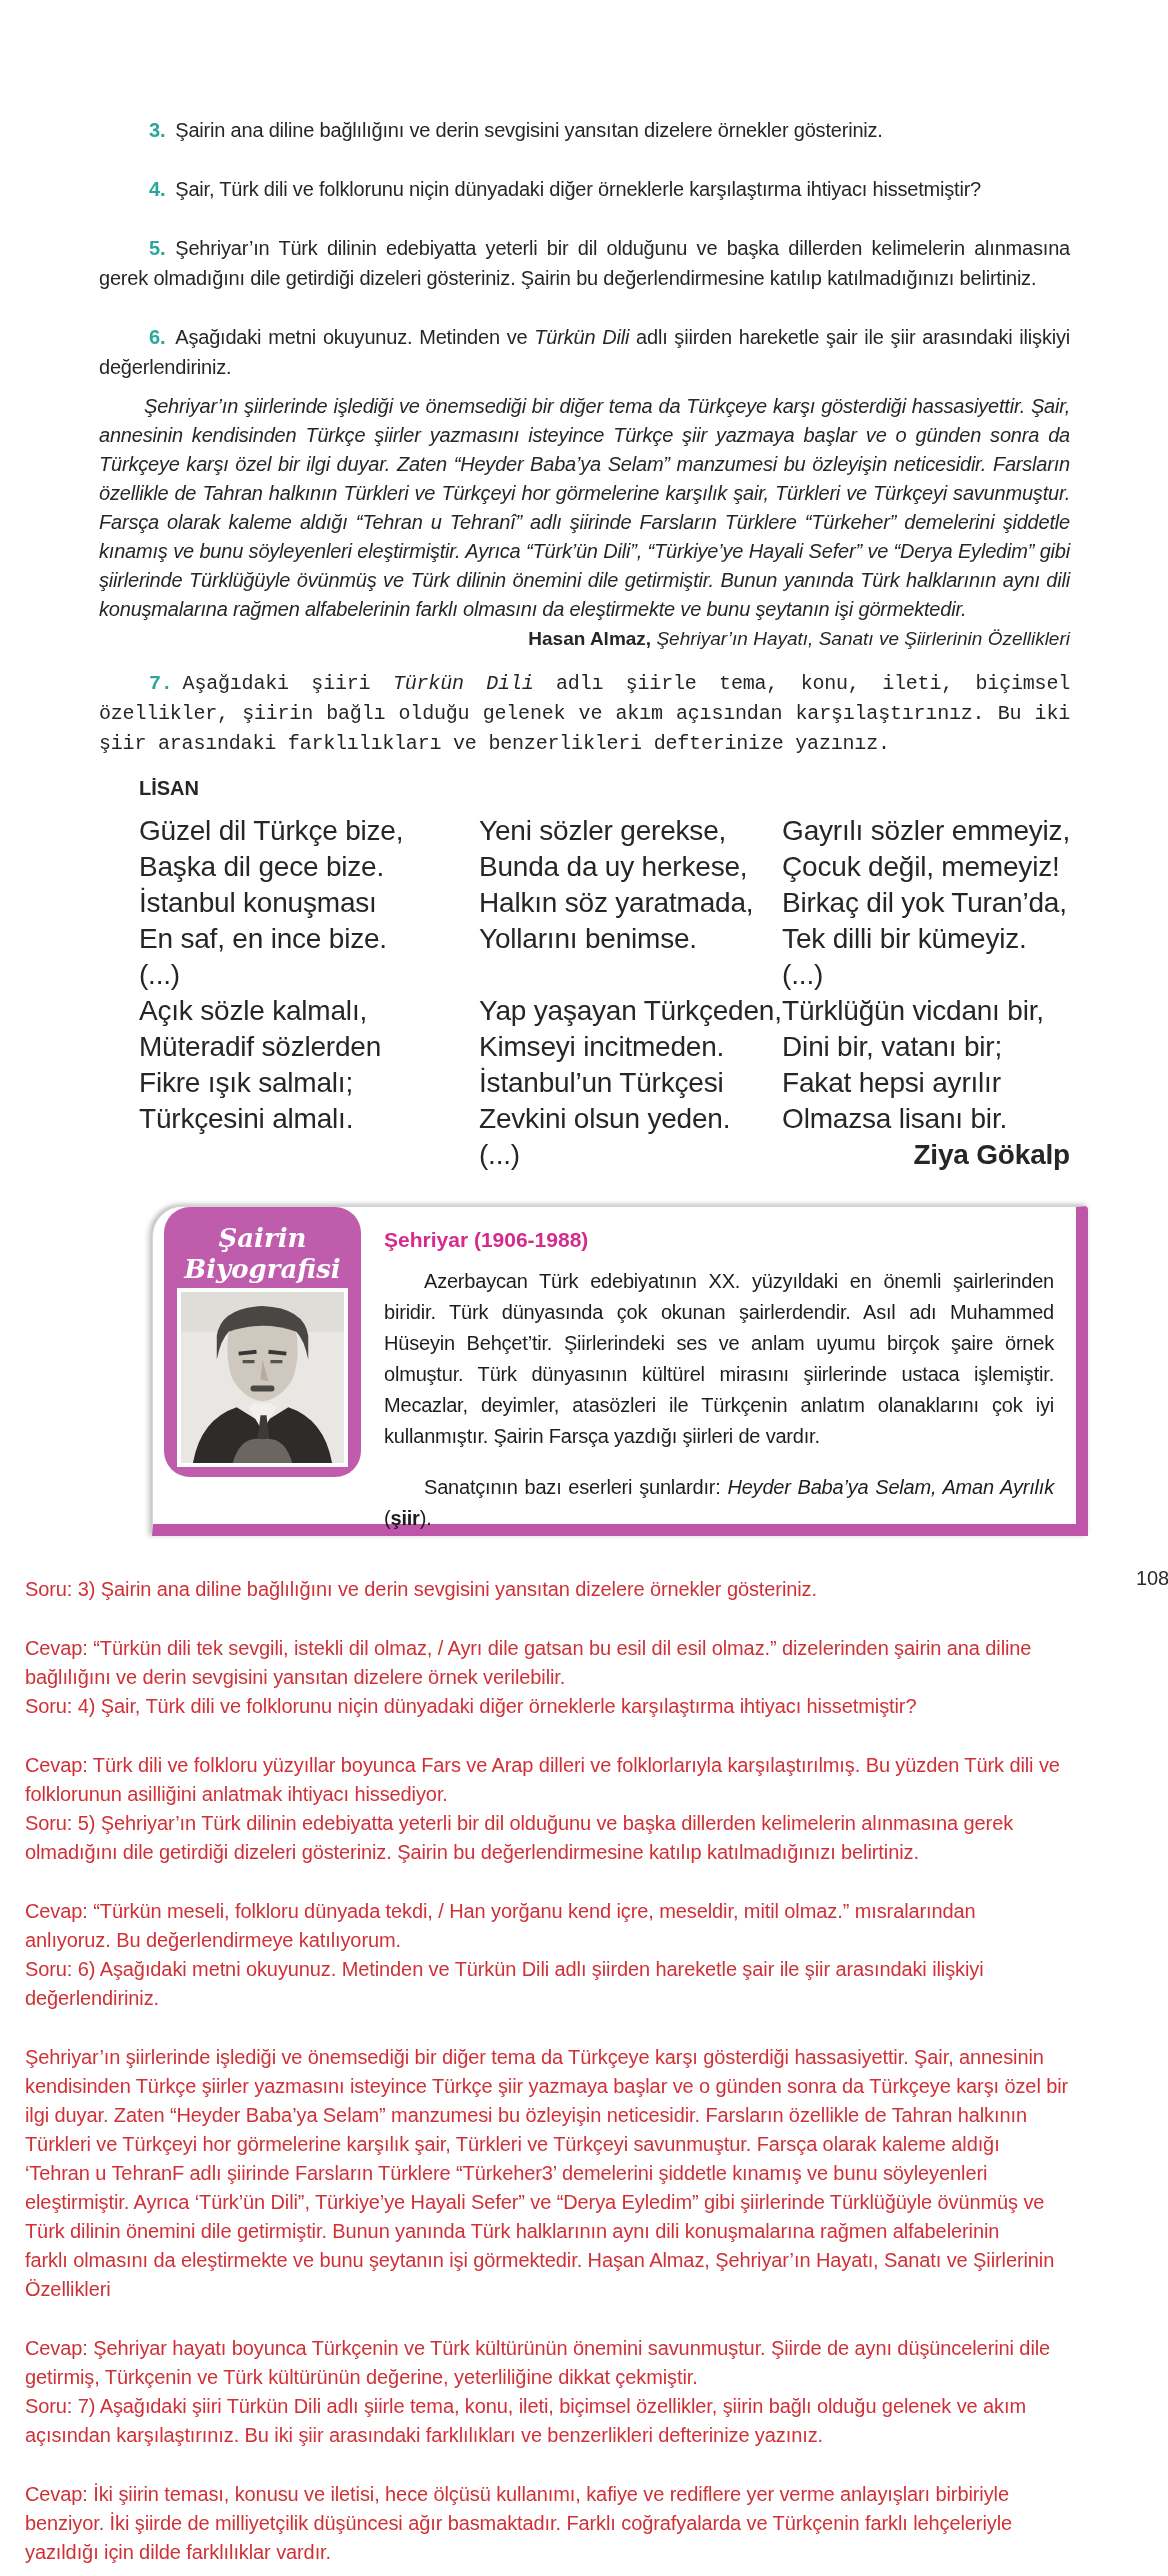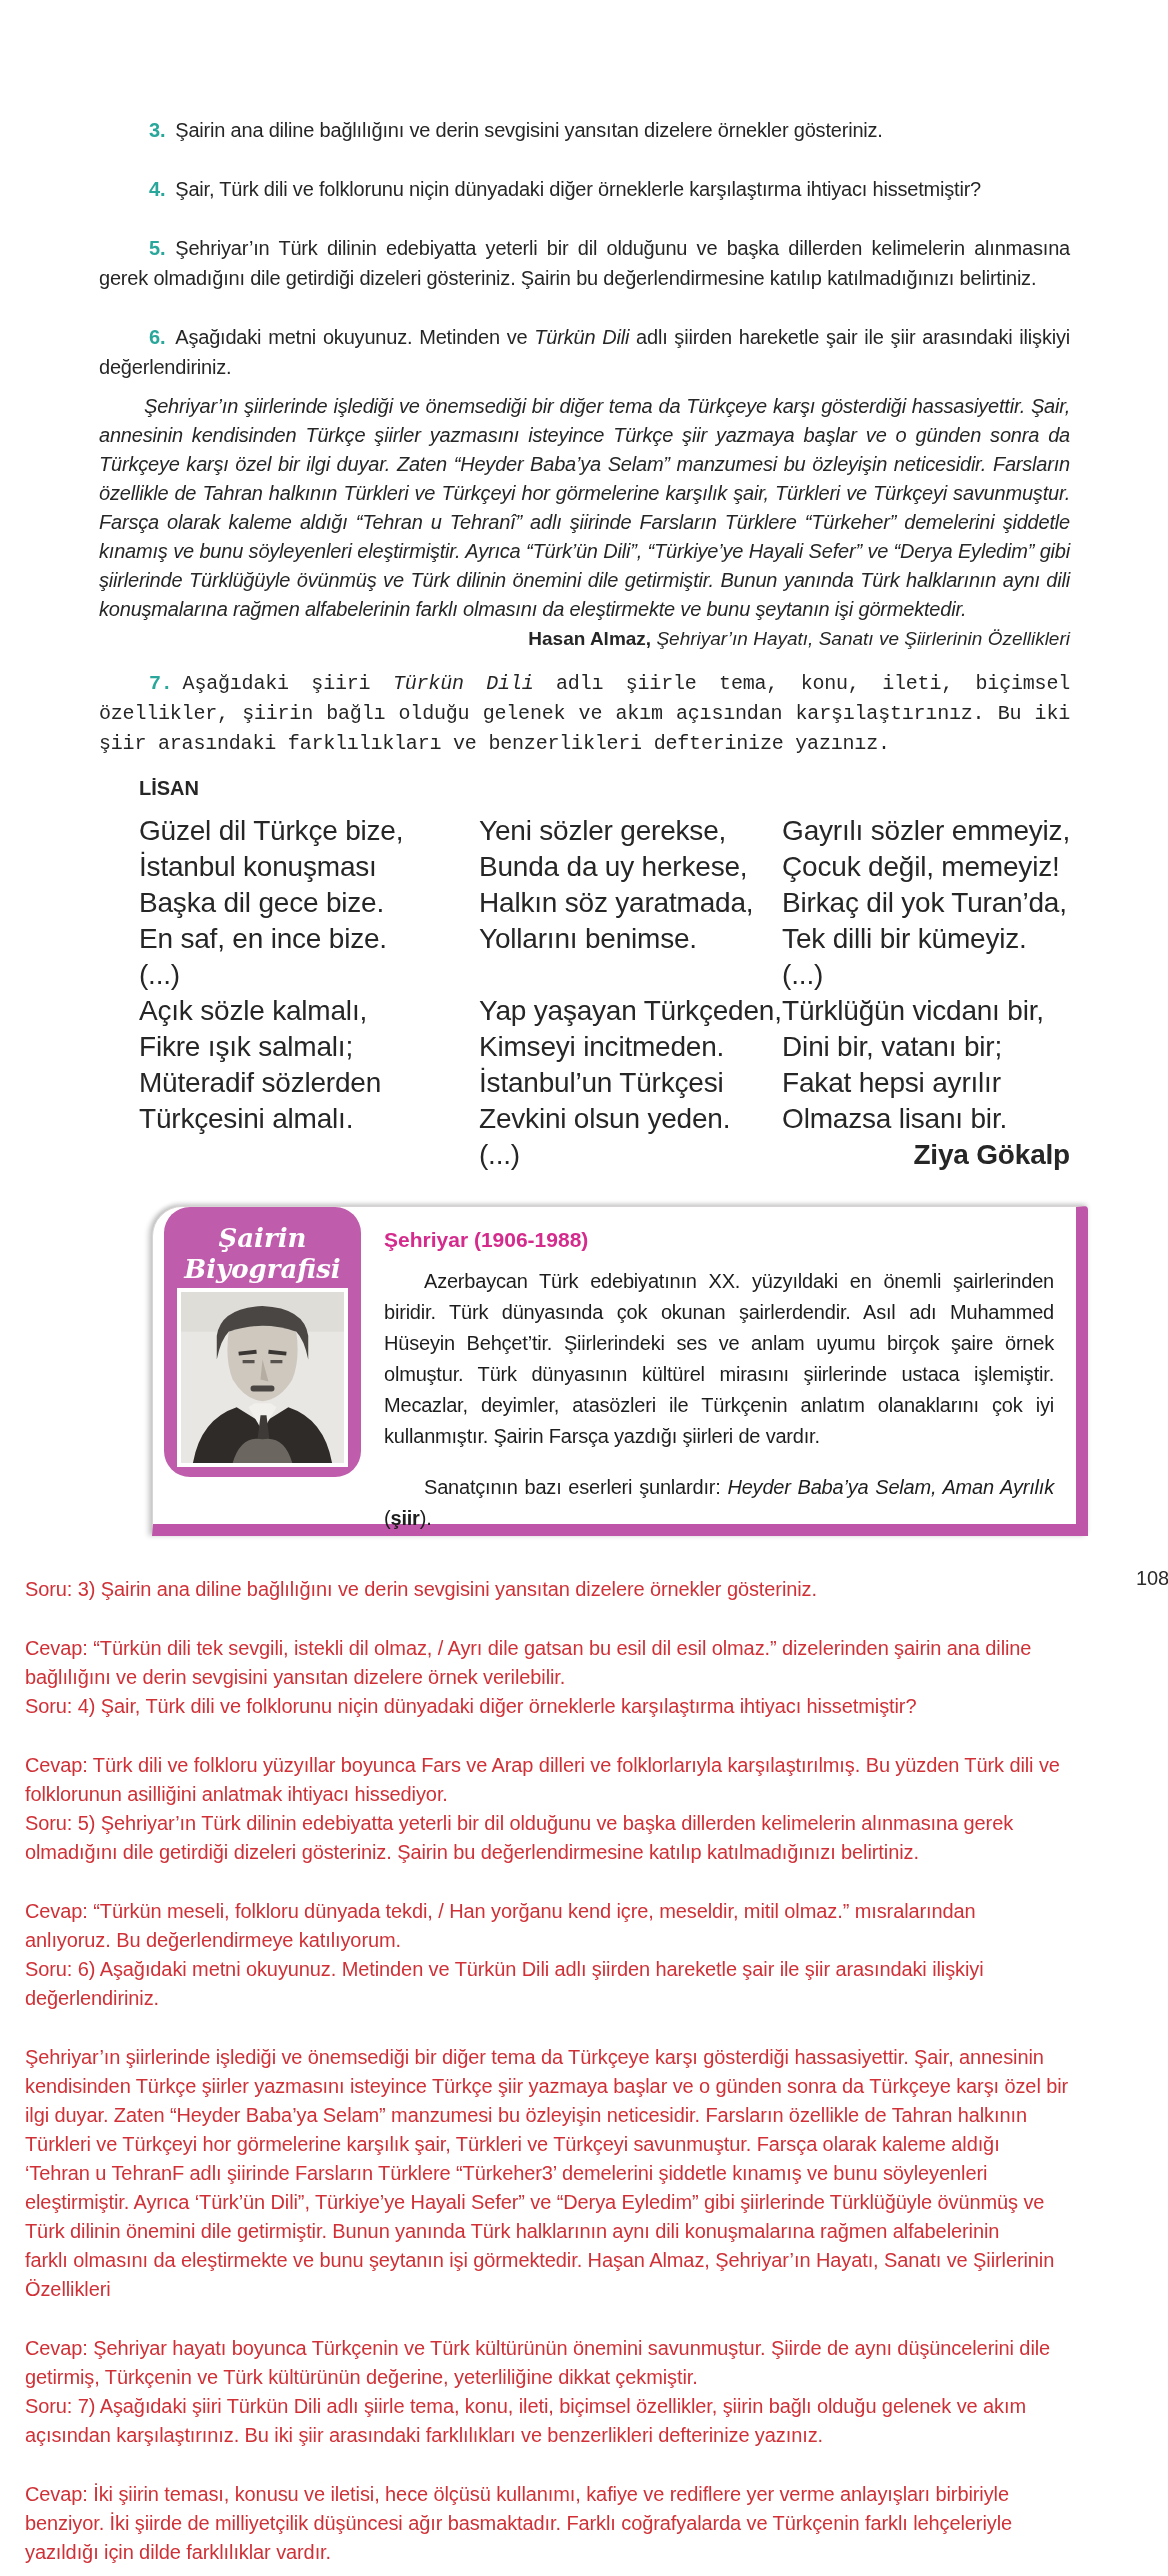--- a/index.html
+++ b/index.html
@@ -95,27 +95,27 @@
 
   <p class="attribution"><span class="auth">Hasan Almaz,</span><span class="work"> Şehriyar’ın Hayatı, Sanatı ve Şiirlerinin Özellikleri</span></p>
 
   <p class="q q7"><span class="qnum">7.</span><span>Aşağıdaki şiiri </span><i>Türkün Dili</i><span> adlı şiirle tema, konu, ileti, biçimsel özellikler, şiirin bağlı olduğu gelenek ve akım açısından karşılaştırınız. Bu iki şiir arasındaki farklılıkları ve benzerlikleri defterinize yazınız.</span></p>
 
   <div class="poem-title">LİSAN</div>
 
   <div class="poem">
     <div class="poem-col1">
       <div class="pline">Güzel dil Türkçe bize,</div>
+      <div class="pline">Başka dil gece bize.</div>
       <div class="pline">İstanbul konuşması</div>
-      <div class="pline">Başka dil gece bize.</div>
       <div class="pline">En saf, en ince bize.</div>
       <div class="pline">(...)</div>
       <div class="pline">Açık sözle kalmalı,</div>
+      <div class="pline">Müteradif sözlerden</div>
       <div class="pline">Fikre ışık salmalı;</div>
-      <div class="pline">Müteradif sözlerden</div>
       <div class="pline">Türkçesini almalı.</div>
       <div class="pline"></div>
     </div>
     <div class="poem-col2">
       <div class="pline">Yeni sözler gerekse,</div>
       <div class="pline">Bunda da uy herkese,</div>
       <div class="pline">Halkın söz yaratmada,</div>
       <div class="pline">Yollarını benimse.</div>
       <div class="pline"></div>
       <div class="pline">Yap yaşayan Türkçeden,</div>

